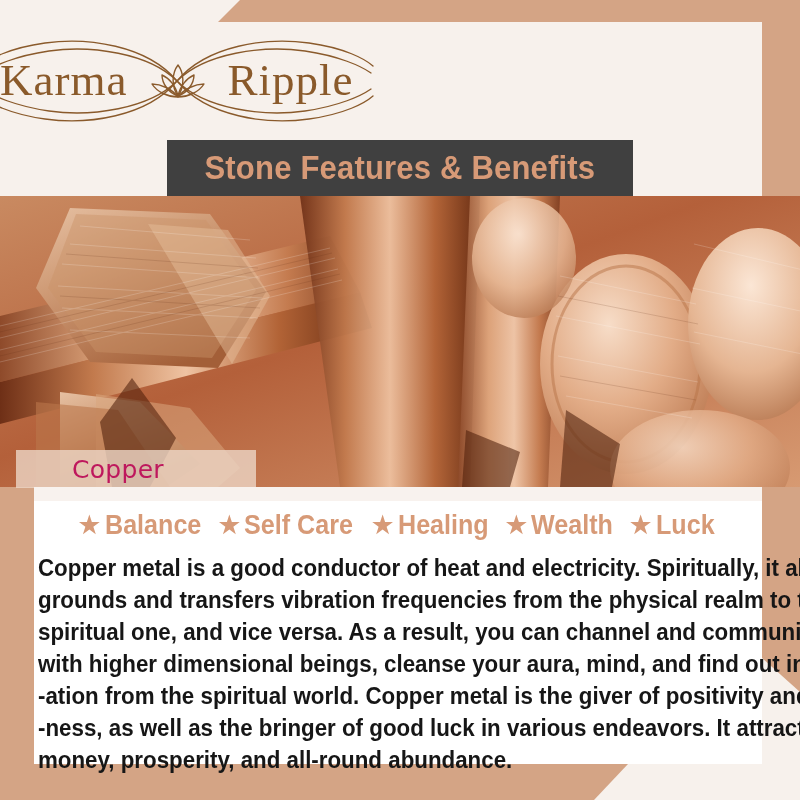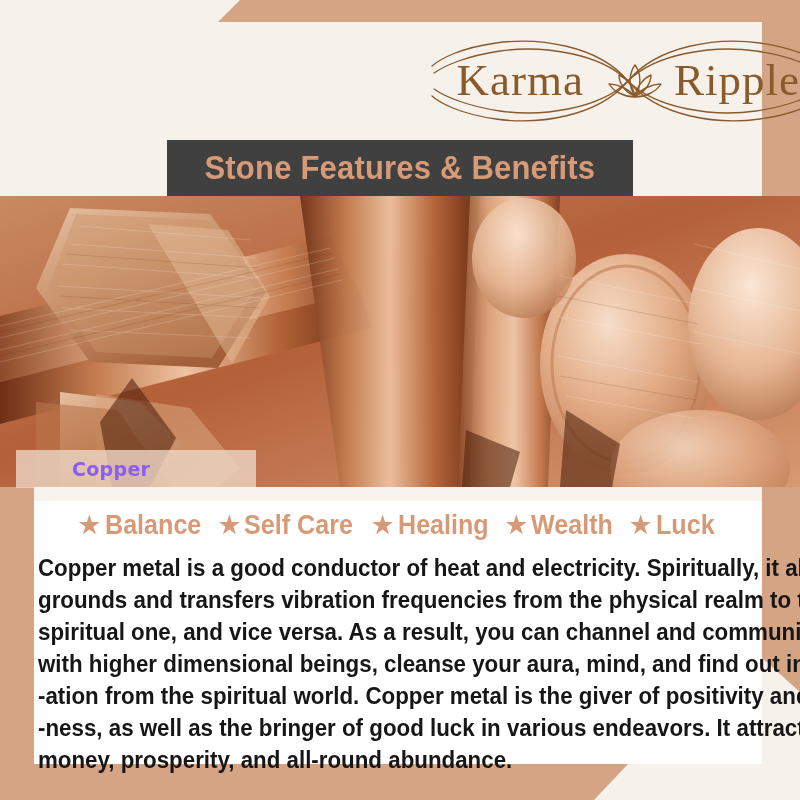--- a/index.html
+++ b/index.html
@@ -59,38 +59,38 @@
 
   
   .logo-zone {
     position: absolute;
     top: 28px;
     left: 0;
     width: 800px;
     height: 105px;
     display: flex;
     align-items: center;
-    justify-content: flex-end;
+    justify-content: flex-start;
   }
   .logo-inner {
     position: relative;
     display: flex;
     align-items: center;
     justify-content: center;
     gap: 4px;
   }
   .logo-word {
     font-family: "Liberation Serif", serif;
     font-size: 45px;
     letter-spacing: 1px;
     color: #8a5a2b;
     line-height: 1;
   }
   .logo-word.left { margin-right: 18px; }
-  .logo-word.right { margin-left: 6px; }
+  .logo-word.right { margin-left: 16px; }
   .logo-flourish {
     position: absolute;
     top: 50%;
     left: 50%;
     transform: translate(-50%, -50%);
     pointer-events: none;
   }
   .logo-lotus {
     position: relative;
     z-index: 2;
@@ -138,24 +138,24 @@
     left: 16px;
     top: 450px;
     width: 240px;
     height: 38px;
     background: rgba(236, 214, 198, 0.80);
     display: flex;
     align-items: center;
   }
   .photo-caption-text {
     margin-left: 56px;
-    color: #8b5cf6;
+    color: #be185d;
     font-family: "DejaVu Sans", sans-serif;
-    font-weight: bold;
-    font-size: 19px;
+    font-weight: normal;
+    font-size: 25px;
     letter-spacing: 0.3px;
   }
 
   
   .content {
     position: absolute;
     top: 487px;
     left: 34px;
     width: 728px;
     height: 277px;

